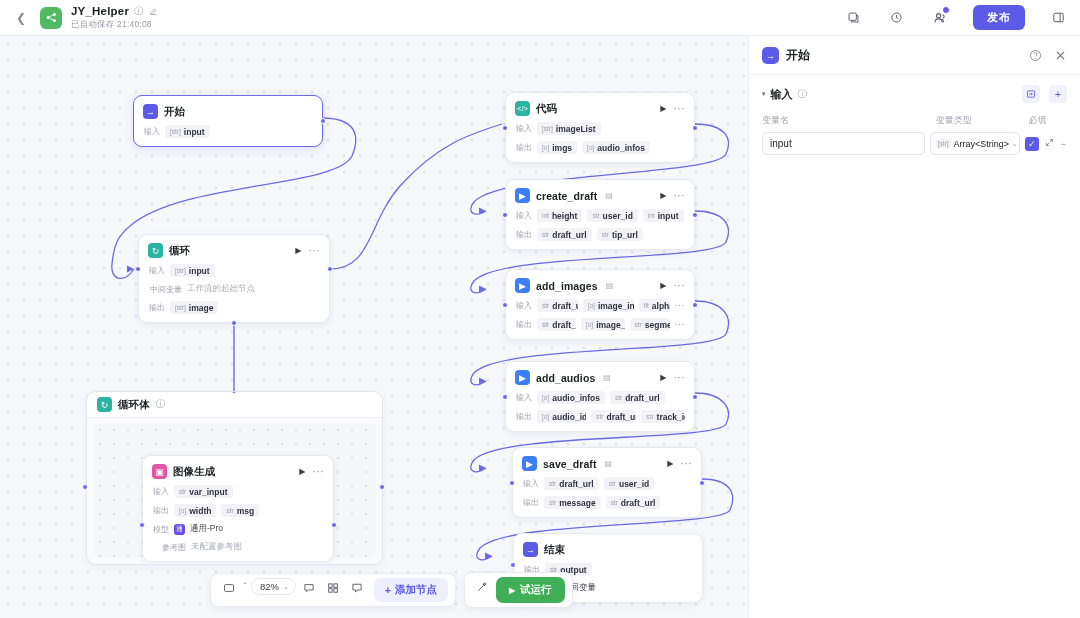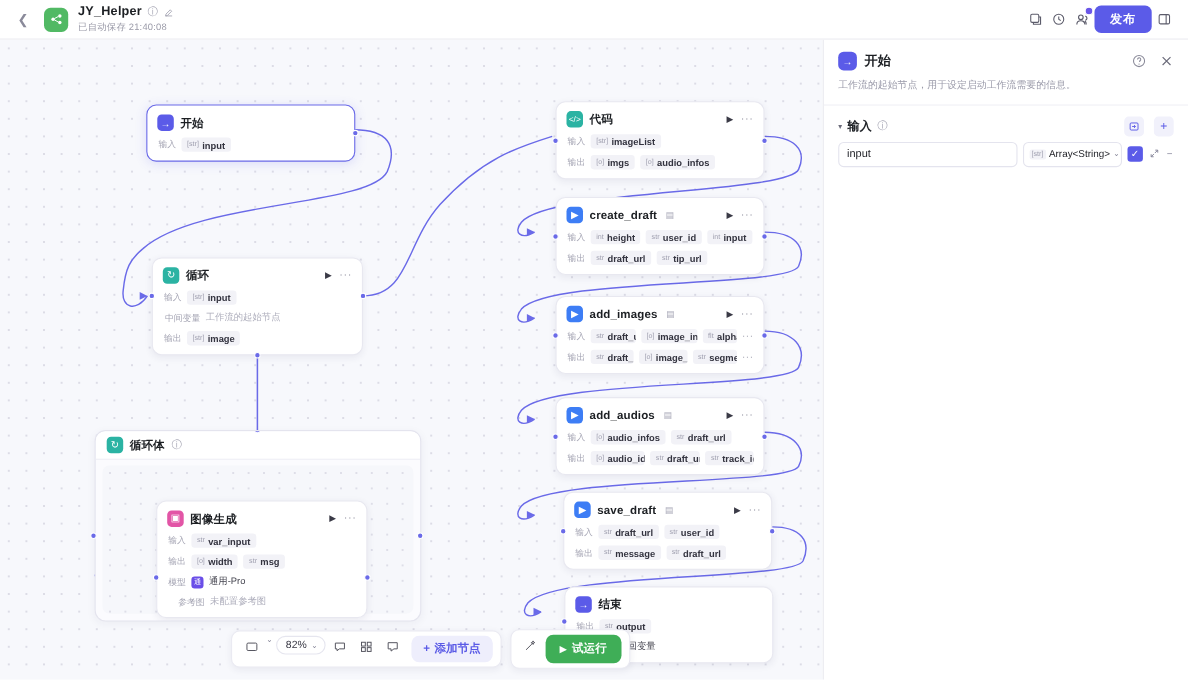--- a/index.html
+++ b/index.html
@@ -23,21 +23,21 @@
   .app-logo {
     width: 22px; height: 22px; border-radius: 6px; background: #51b964;
     margin-left: 10px; display: flex; align-items: center; justify-content: center;
     flex: 0 0 auto;
   }
   .title-wrap { margin-left: 9px; display: flex; flex-direction: column; justify-content: center; }
   .title-row { display: flex; align-items: center; gap: 5px; }
   .doc-title { font-size: 11.5px; font-weight: bold; color: #1c1f23; letter-spacing: .2px; }
   .t-icon { color: #a6a6b4; font-size: 9.5px; display: inline-flex; cursor: pointer; }
   .save-row { font-size: 8.5px; color: #9a9aa8; margin-top: 1px; letter-spacing: .2px; }
-  .topbar-right { margin-left: auto; display: flex; align-items: center; gap: 2px; }
+  .topbar-right { margin-left: auto; display: flex; align-items: center; gap: 24px; }
   .tb-icon {
     width: 19px; height: 19px; display: flex; align-items: center; justify-content: center;
     color: #5c5c6b; cursor: pointer; position: relative;
   }
   .tb-icon.badged::after {
     content: ''; position: absolute; right: -1px; top: -2px;
     width: 6px; height: 6px; border-radius: 50%; background: #6a56e8;
     border: 1.5px solid #fff;
   }
   .publish-btn {
@@ -680,39 +680,43 @@
                 <circle cx="8" cy="11.4" r=".7" fill="#8a8a99" stroke="none"></circle>
             </svg>
           </span>
           <span class="ph-ico">
             <svg width="13" height="13" viewBox="0 0 16 16" fill="none" stroke="#6a6a79" stroke-width="1.3">
               <path d="M3.6 3.6l8.8 8.8M12.4 3.6l-8.8 8.8"></path>
             </svg>
           </span>
         </div>
       </div>
-      <div class="panel-desc">工作流的起始节点，用于设定启动工作流需要的信息。</div>
     </div>
 
     <div class="panel-sec">
       <div class="sec-head">
         <span class="caret">▾</span>
         <span class="sec-title">输入</span>
         <span class="t-icon">ⓘ</span>
         <div class="sec-actions">
           <span class="sec-btn">
             <svg width="10" height="10" viewBox="0 0 14 14" fill="none" stroke="#5a5ae6" stroke-width="1.2">
               <rect x="2" y="2.5" width="10" height="9" rx="1.3"></rect>
                 <path d="M4.5 7h4M7 5.2L8.8 7 7 8.8"></path>
             </svg>
           </span>
           <span class="sec-btn">+</span>
         </div>
       </div>
 
+      <div class="colhead">
+        <span class="c1">变量名</span>
+        <span class="c2">变量类型</span>
+        <span class="c3">必填</span>
+      </div>
 
       <div class="varrow">
         <input class="var-input" value="input" style="">
         <div class="var-select">
           <span class="sel-ty">[str]</span>
           <span>Array&lt;String&gt;</span>
           <span class="sel-caret">⌄</span>
         </div>
         <div class="chk">✓</div>
         <span class="mini-ico">

